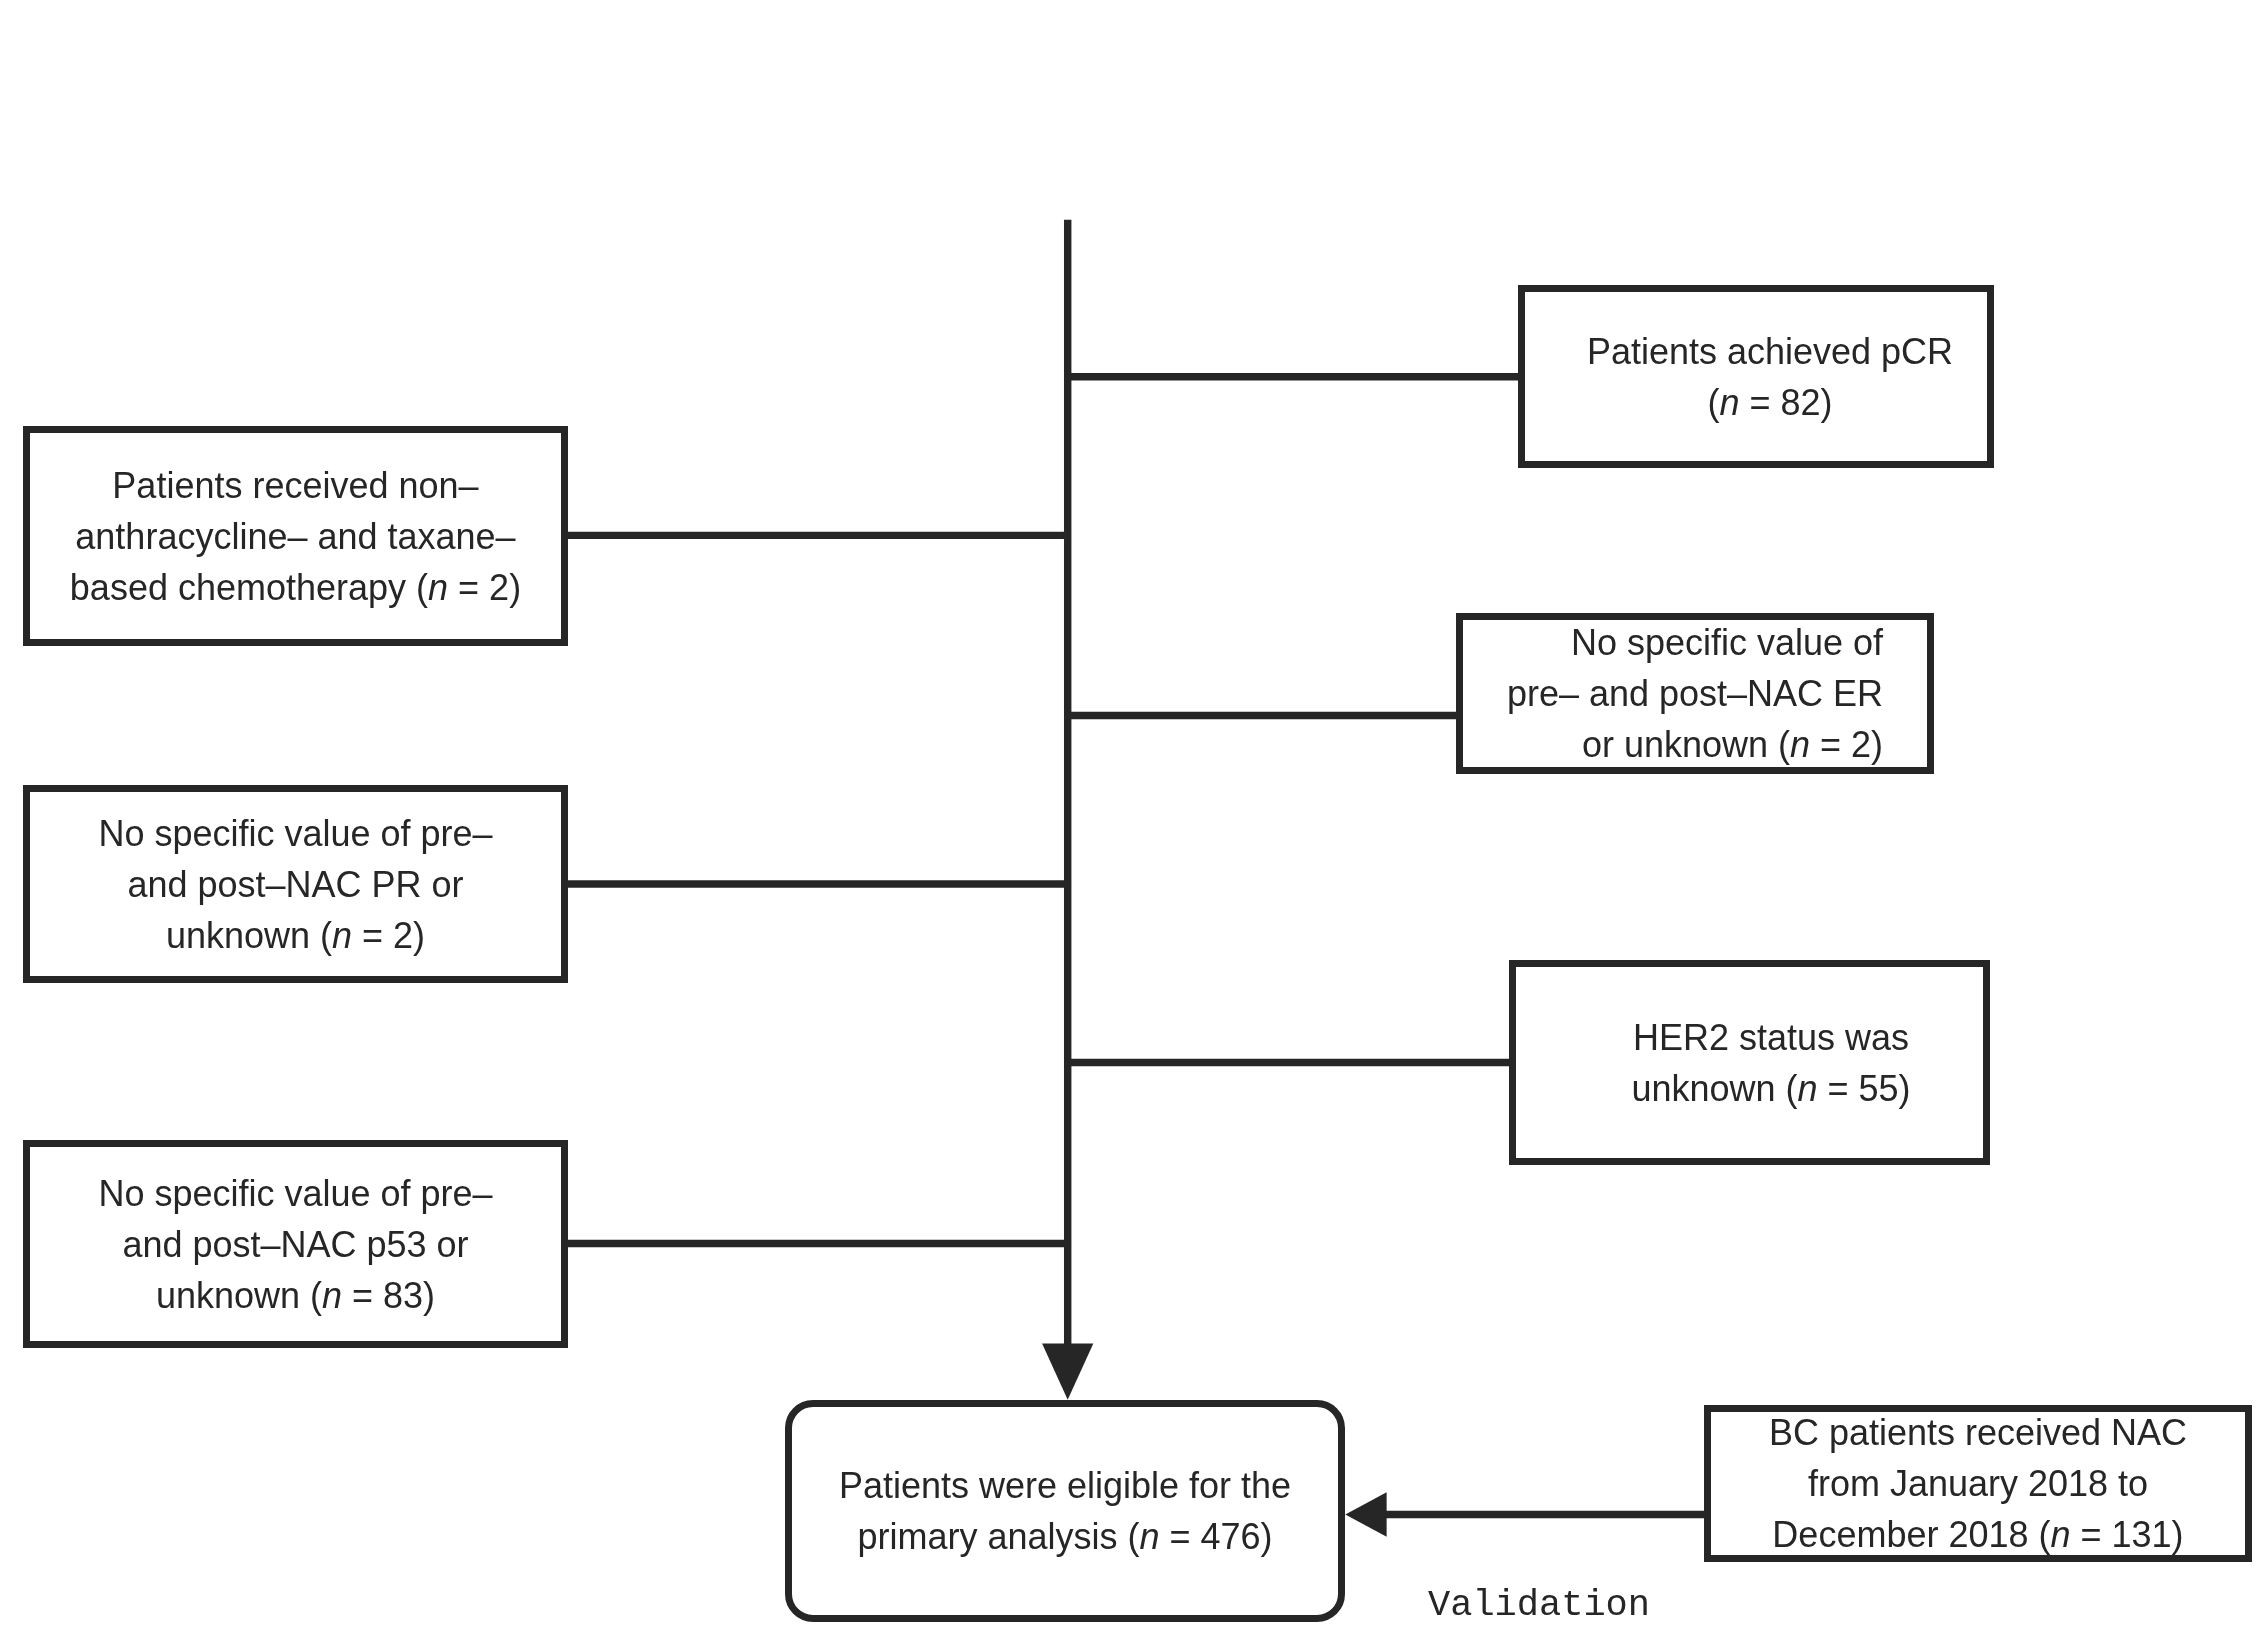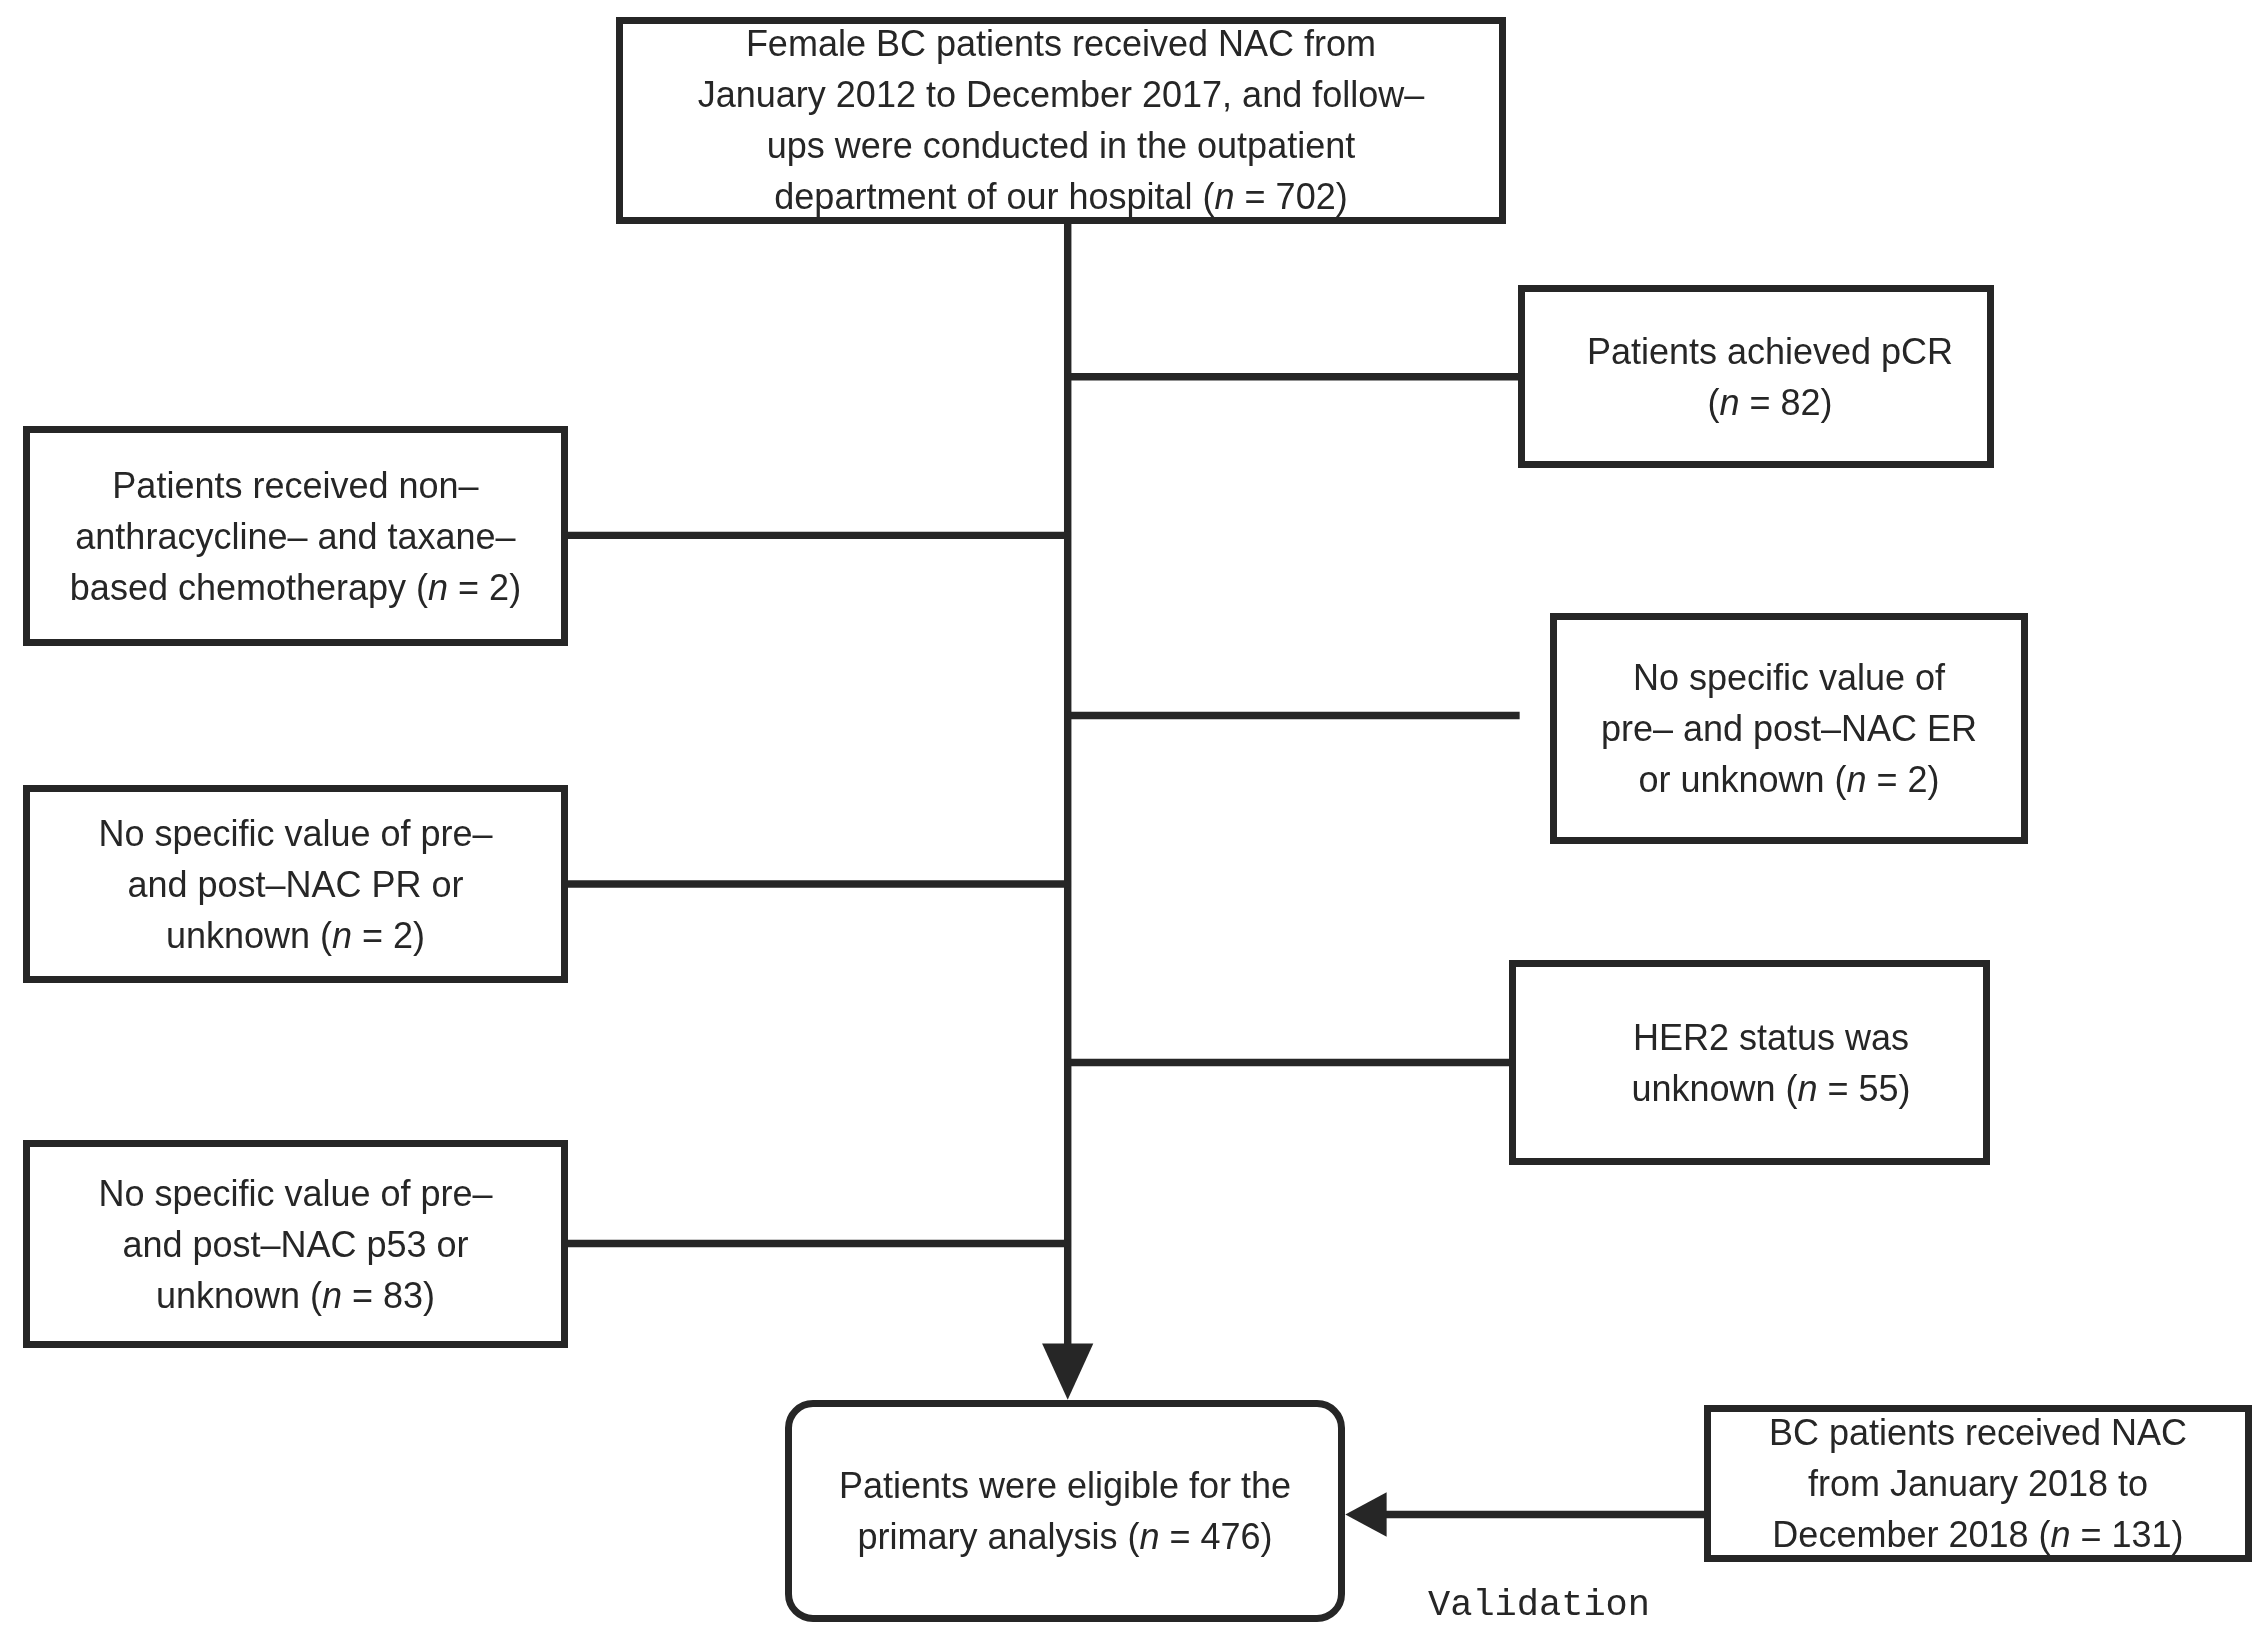--- a/index.html
+++ b/index.html
@@ -60,39 +60,33 @@
     <line x1="1292" y1="1286" x2="1831" y2="1286"></line>
 
     <line x1="683" y1="648" x2="1296" y2="648"></line>
     <line x1="683" y1="1070" x2="1296" y2="1070"></line>
     <line x1="683" y1="1505" x2="1296" y2="1505"></line>
 
     <line x1="2066" y1="1833" x2="1672" y2="1833"></line>
     <polygon points="1678,1806 1678,1860 1628,1833"></polygon>
   </svg>
 
-  <div class="box" style="left:616px;top:16.5px;width:890px;height:207px;">
-    <div class="box-label">Female BC patients received NAC from
-January 2012 to December 2017, and follow–
-ups were conducted in the outpatient
-department of our hospital (<i>n</i> = 702)</div>
-  </div>
 
   <div class="box" style="left:1518px;top:285px;width:476px;height:183px;padding-left:28px;">
     <div class="box-label">Patients achieved pCR
 (<i>n</i> = 82)</div>
   </div>
 
   <div class="box" style="left:23px;top:426px;width:545px;height:220px;">
     <div class="box-label">Patients received non–
 anthracycline– and taxane–
 based chemotherapy (<i>n</i> = 2)</div>
   </div>
 
-  <div class="box" style="left:1550px;top:613px;width:478px;height:231px;">
+  <div class="box" style="left:1456px;top:613px;width:478px;height:161px;text-align:right;">
     <div class="box-label">No specific value of
 pre– and post–NAC ER
 or unknown (<i>n</i> = 2)</div>
   </div>
 
   <div class="box" style="left:23px;top:785px;width:545px;height:198px;">
     <div class="box-label">No specific value of pre–
 and post–NAC PR or
 unknown (<i>n</i> = 2)</div>
   </div>

